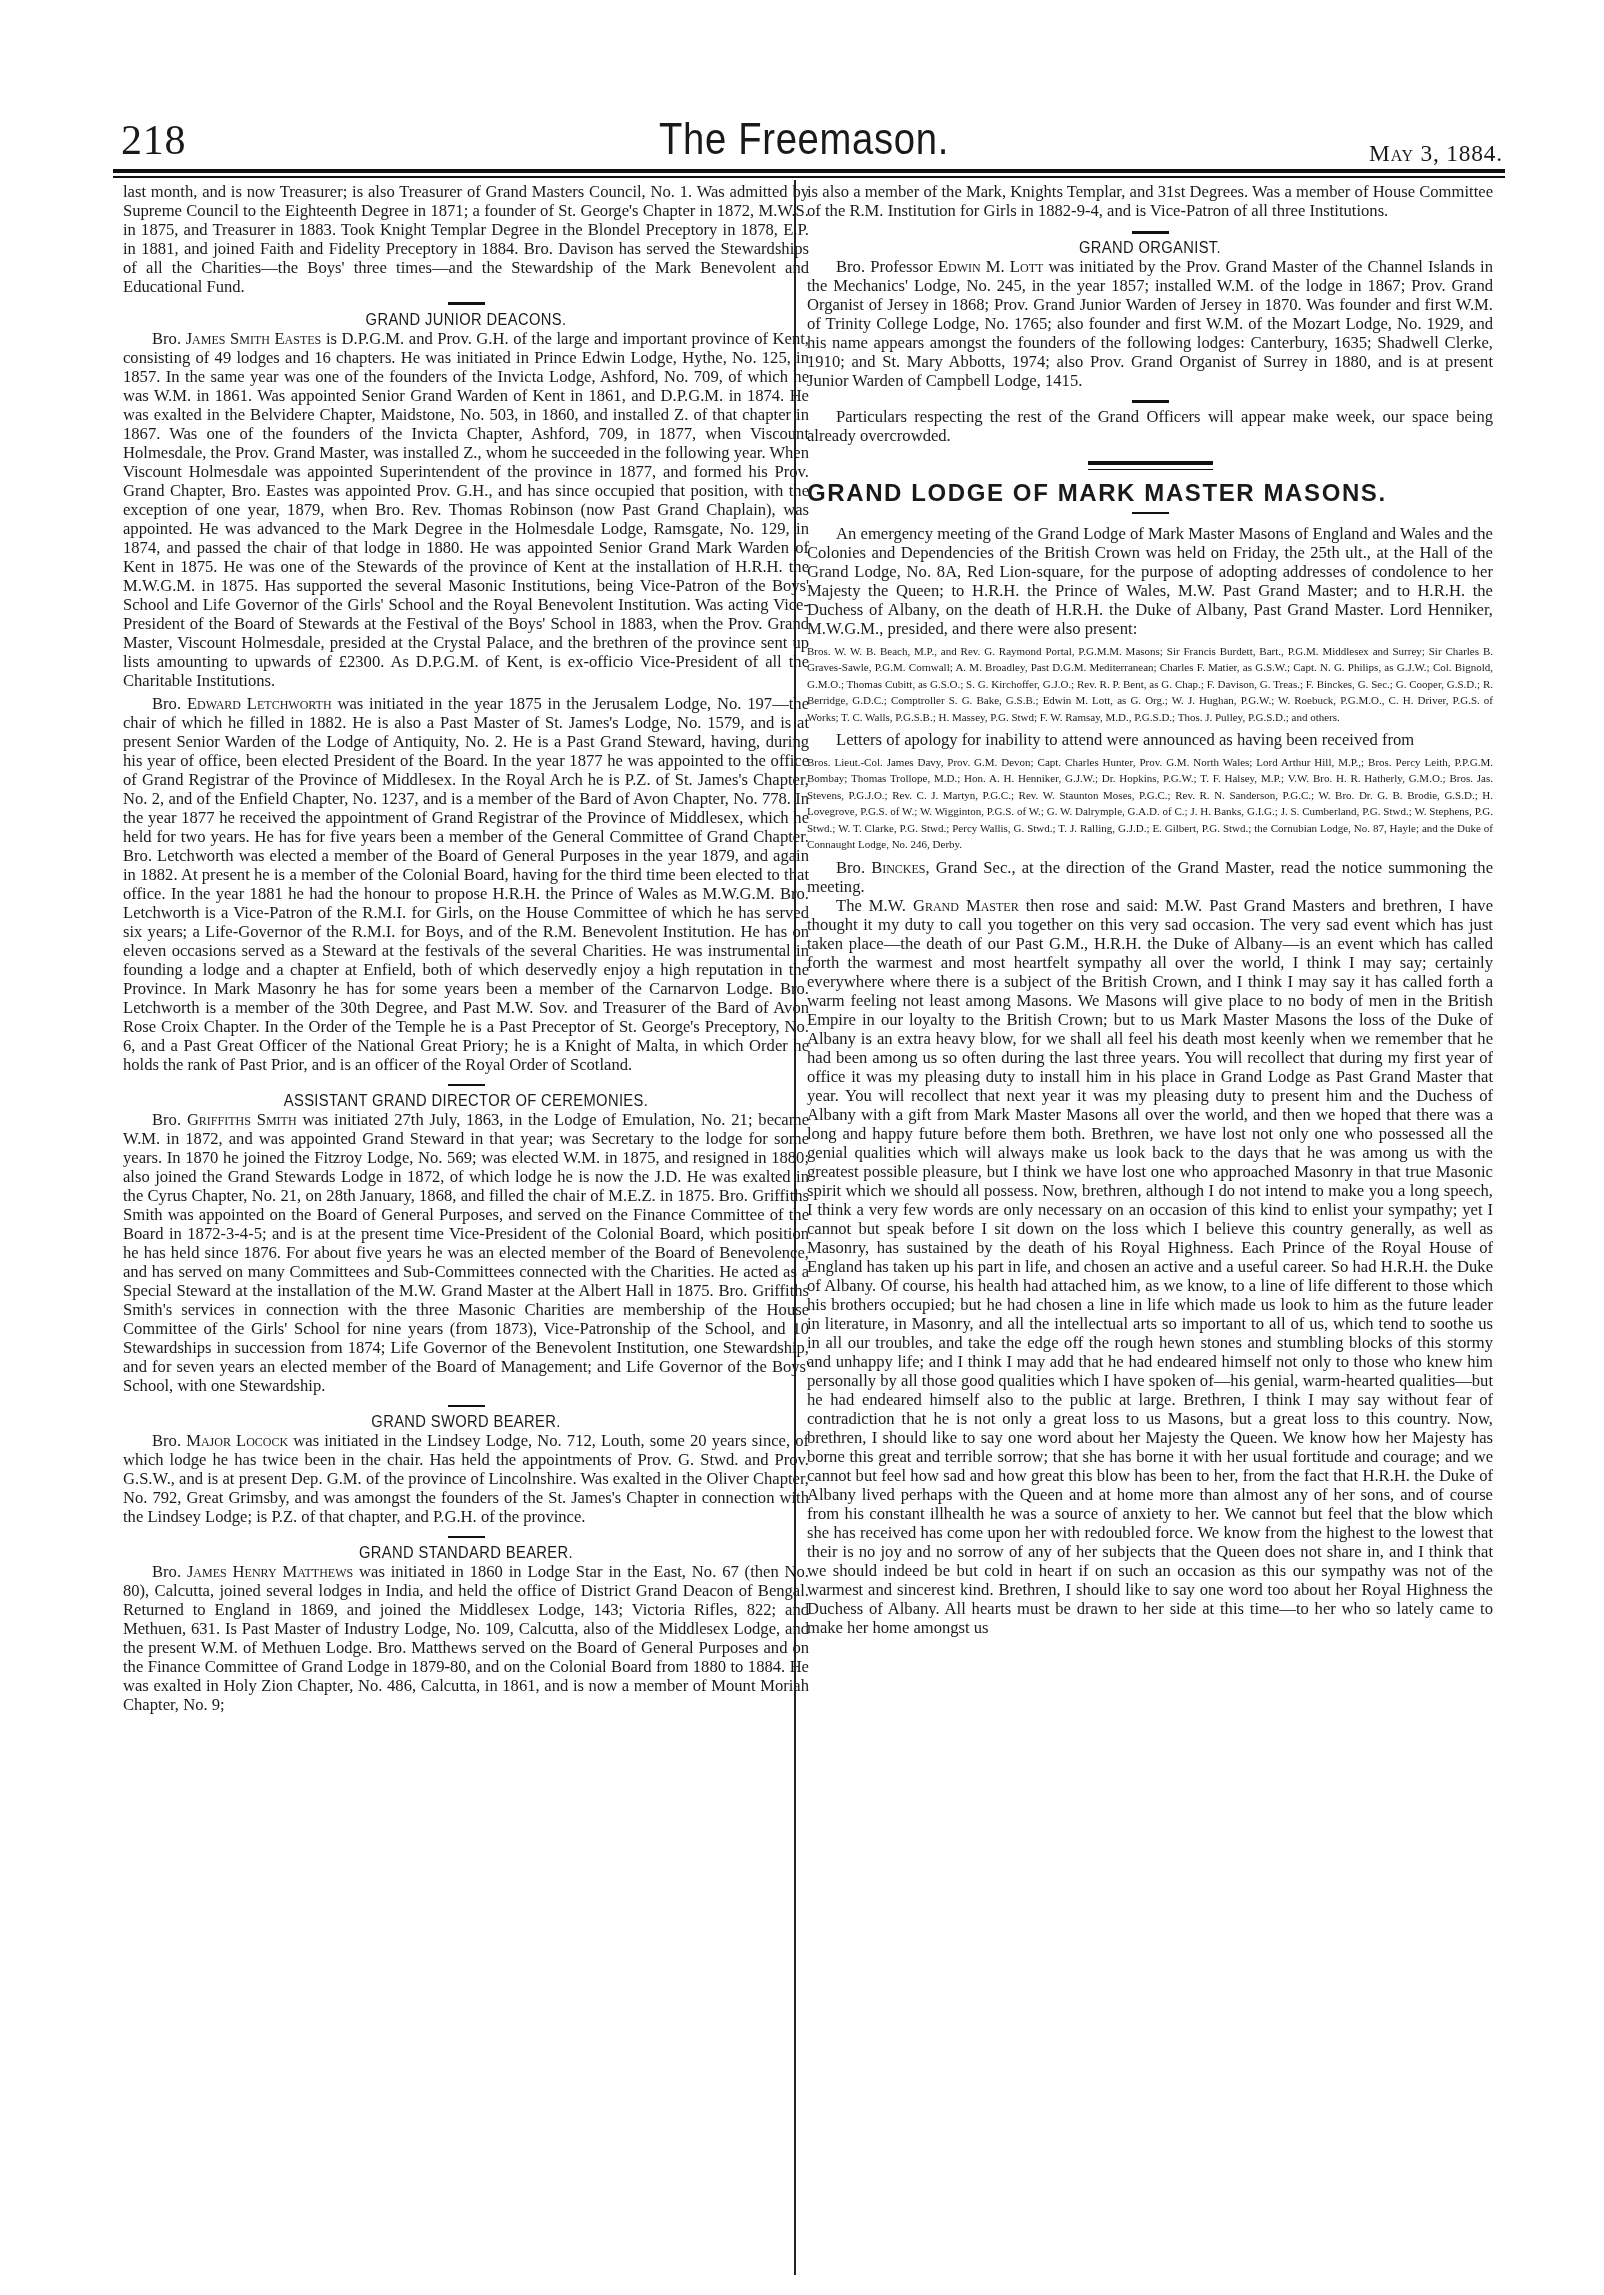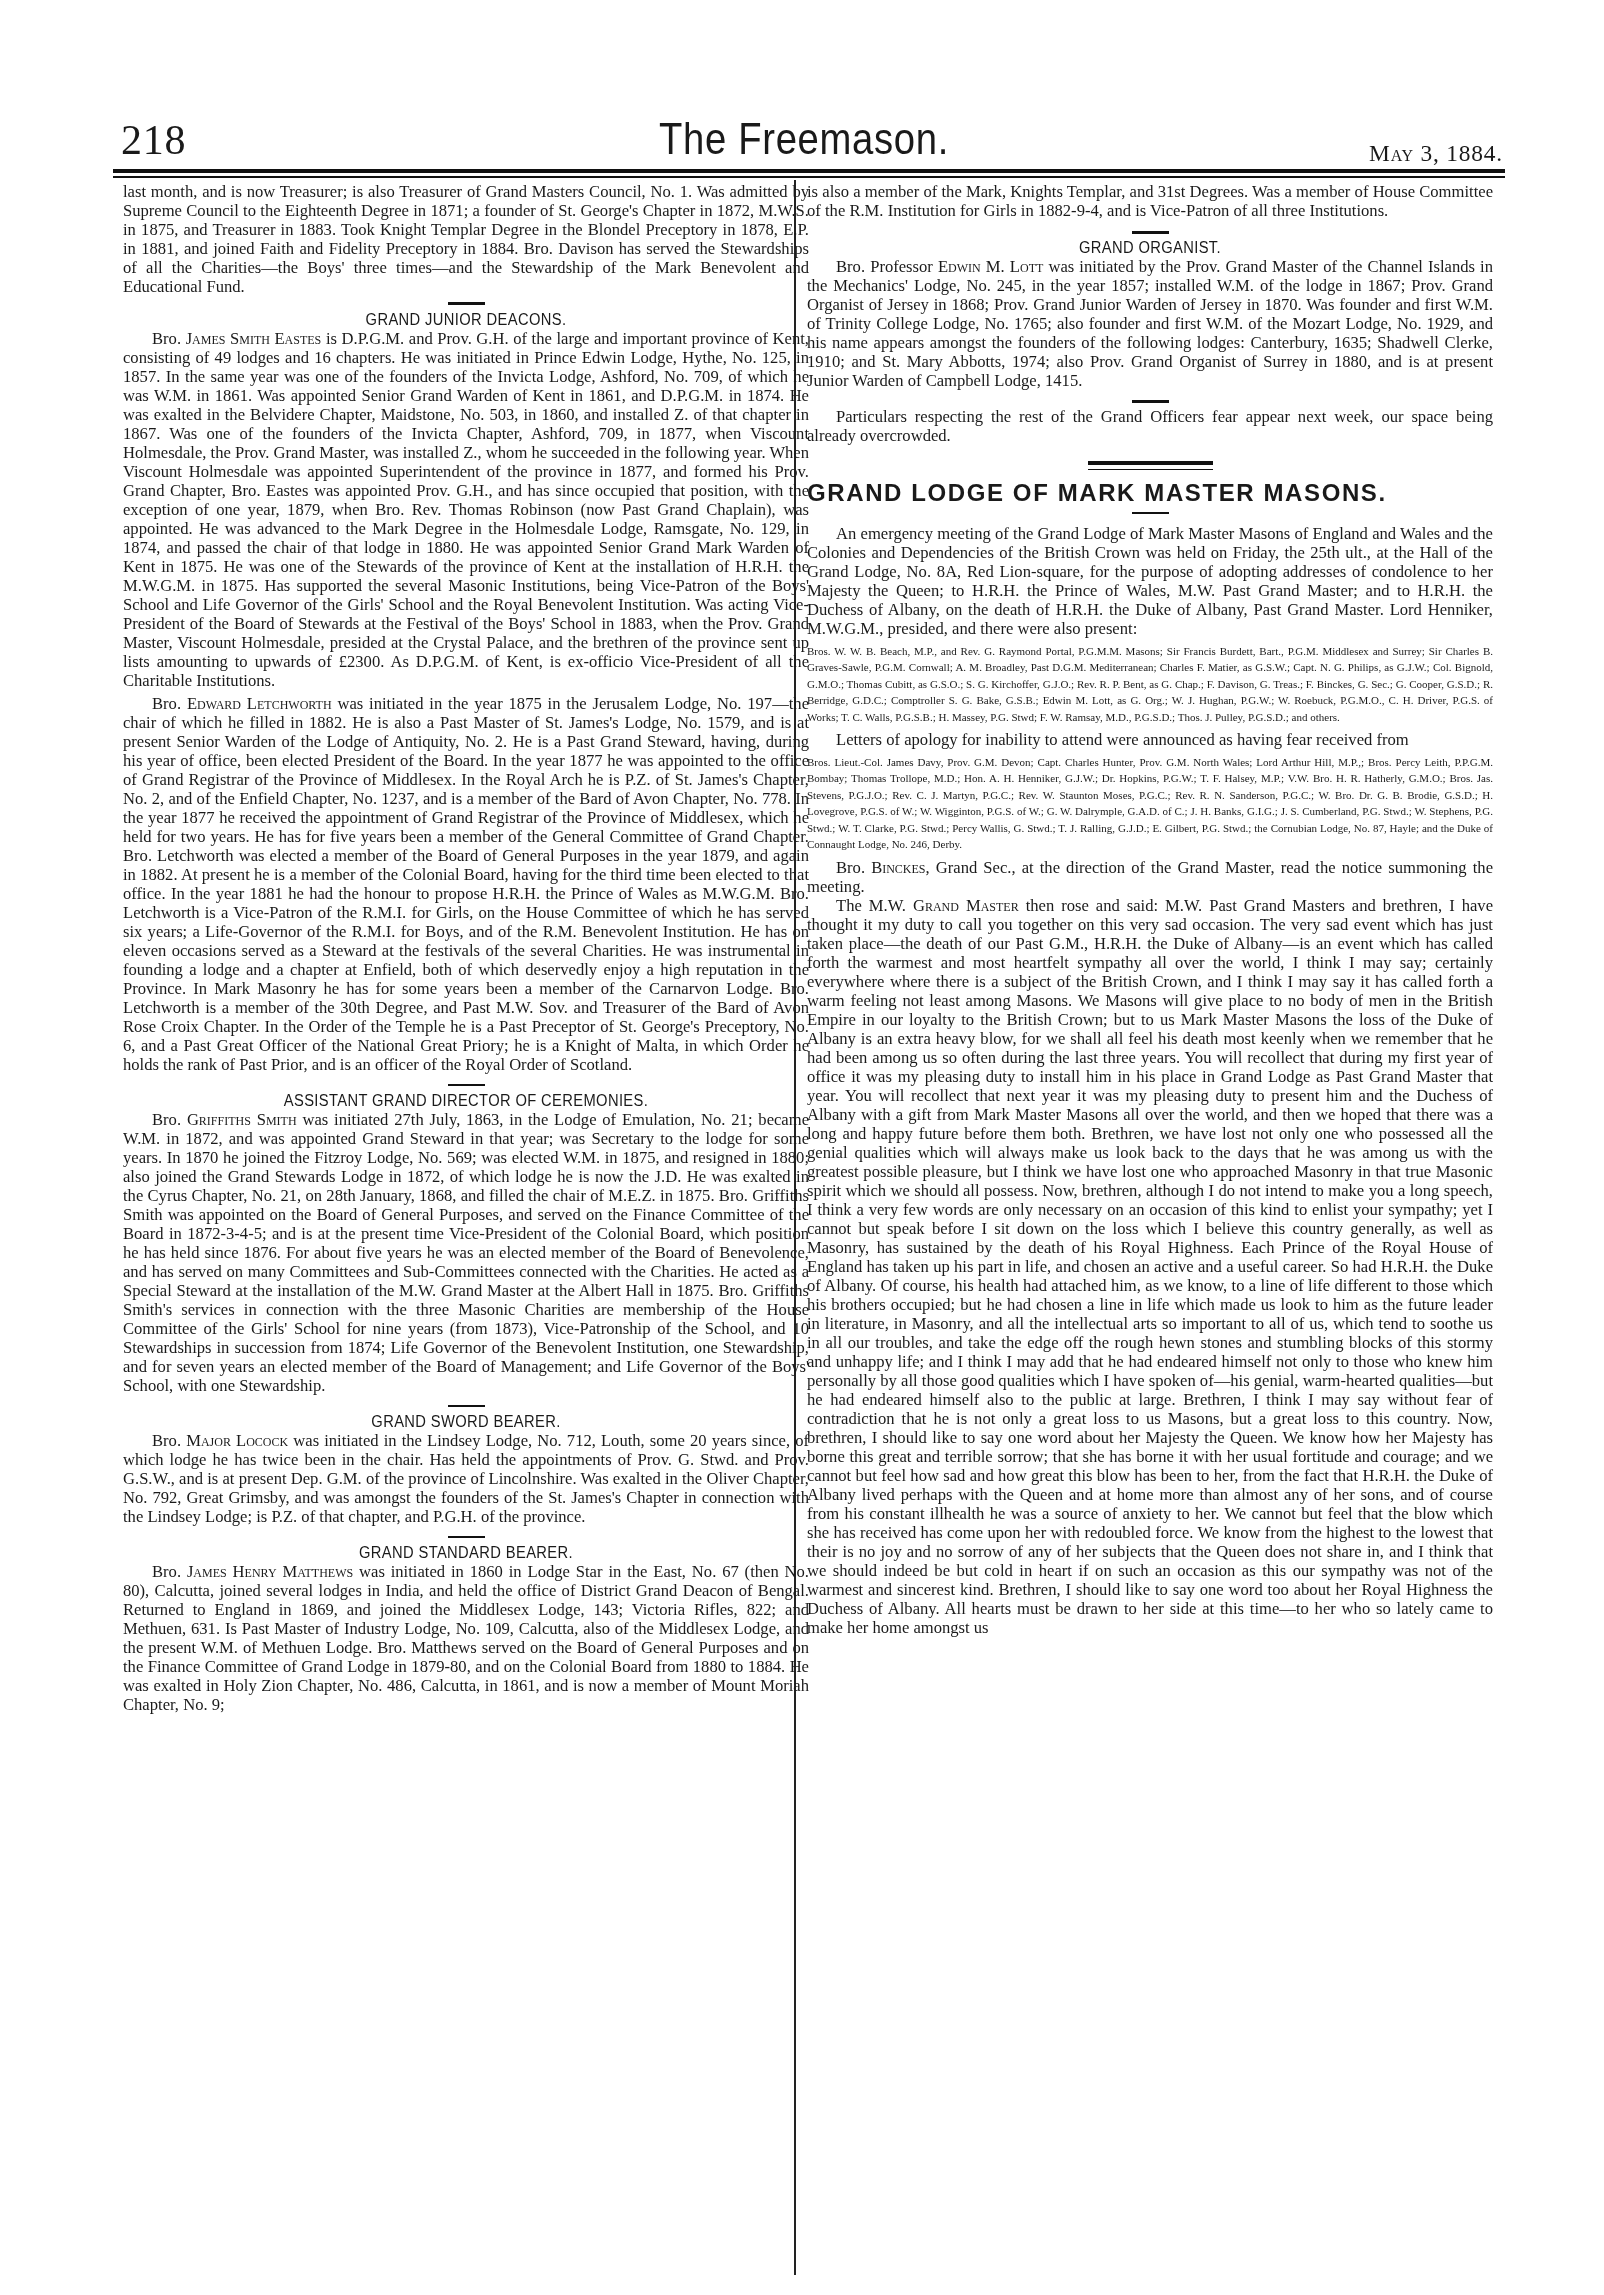--- a/index.html
+++ b/index.html
@@ -63,32 +63,32 @@
   </div>
 
   <div class="col col-right">
     <p class="noindent">is also a member of the Mark, Knights Templar, and 31st Degrees. Was a member of House Committee of the R.M. Institution for Girls in 1882-9-4, and is Vice-Patron of all three Institutions.</p>
 
     <div class="short-rule" style="margin-top:11.3px"></div>
     <div class="sec-head">GRAND ORGANIST.</div>
     <p><span>Bro. Professor </span><span class="sc">Edwin M. Lott</span><span> was initiated by the Prov. Grand Master of the Channel Islands in the Mechanics' Lodge, No. 245, in the year 1857; installed W.M. of the lodge in 1867; Prov. Grand Organist of Jersey in 1868; Prov. Grand Junior Warden of Jersey in 1870. Was founder and first W.M. of Trinity College Lodge, No. 1765; also founder and first W.M. of the Mozart Lodge, No. 1929, and his name appears amongst the founders of the following lodges: Canterbury, 1635; Shadwell Clerke, 1910; and St. Mary Abbotts, 1974; also Prov. Grand Organist of Surrey in 1880, and is at present Junior Warden of Campbell Lodge, 1415.</span></p>
 
     <div class="short-rule" style="margin-top:9.7px"></div>
-    <p style="margin-top:4.8px">Particulars respecting the rest of the Grand Officers fear appear next week, our space being already overcrowded.</p>
+    <p style="margin-top:4.8px">Particulars respecting the rest of the Grand Officers will appear make week, our space being already overcrowded.</p>
 
     <div class="double-rule">
         <div class="a"></div>
         <div class="b"></div>
       </div>
 
     <div class="big-head">GRAND LODGE OF MARK MASTER MASONS.</div>
     <div class="short-rule" style="margin-top:9.7px;margin-bottom:9.7px"></div>
 
     <p>An emergency meeting of the Grand Lodge of Mark Master Masons of England and Wales and the Colonies and Dependencies of the British Crown was held on Friday, the 25th ult., at the Hall of the Grand Lodge, No. 8A, Red Lion-square, for the purpose of adopting addresses of condolence to her Majesty the Queen; to H.R.H. the Prince of Wales, M.W. Past Grand Master; and to H.R.H. the Duchess of Albany, on the death of H.R.H. the Duke of Albany, Past Grand Master. Lord Henniker, M.W.G.M., presided, and there were also present:</p>
     <p class="list-para">Bros. W. W. B. Beach, M.P., and Rev. G. Raymond Portal, P.G.M.M. Masons; Sir Francis Burdett, Bart., P.G.M. Middlesex and Surrey; Sir Charles B. Graves-Sawle, P.G.M. Cornwall; A. M. Broadley, Past D.G.M. Mediterranean; Charles F. Matier, as G.S.W.; Capt. N. G. Philips, as G.J.W.; Col. Bignold, G.M.O.; Thomas Cubitt, as G.S.O.; S. G. Kirchoffer, G.J.O.; Rev. R. P. Bent, as G. Chap.; F. Davison, G. Treas.; F. Binckes, G. Sec.; G. Cooper, G.S.D.; R. Berridge, G.D.C.; Comptroller S. G. Bake, G.S.B.; Edwin M. Lott, as G. Org.; W. J. Hughan, P.G.W.; W. Roebuck, P.G.M.O., C. H. Driver, P.G.S. of Works; T. C. Walls, P.G.S.B.; H. Massey, P.G. Stwd; F. W. Ramsay, M.D., P.G.S.D.; Thos. J. Pulley, P.G.S.D.; and others.</p>
-    <p>Letters of apology for inability to attend were announced as having fear received from</p>
+    <p>Letters of apology for inability to attend were announced as having been received from</p>
     <p class="list-para">Bros. Lieut.-Col. James Davy, Prov. G.M. Devon; Capt. Charles Hunter, Prov. G.M. North Wales; Lord Arthur Hill, M.P.,; Bros. Percy Leith, P.P.G.M. Bombay; Thomas Trollope, M.D.; Hon. A. H. Henniker, G.J.W.; Dr. Hopkins, P.G.W.; T. F. Halsey, M.P.; V.W. Bro. H. R. Hatherly, G.M.O.; Bros. Jas. Stevens, P.G.J.O.; Rev. C. J. Martyn, P.G.C.; Rev. W. Staunton Moses, P.G.C.; Rev. R. N. Sanderson, P.G.C.; W. Bro. Dr. G. B. Brodie, G.S.D.; H. Lovegrove, P.G.S. of W.; W. Wigginton, P.G.S. of W.; G. W. Dalrymple, G.A.D. of C.; J. H. Banks, G.I.G.; J. S. Cumberland, P.G. Stwd.; W. Stephens, P.G. Stwd.; W. T. Clarke, P.G. Stwd.; Percy Wallis, G. Stwd.; T. J. Ralling, G.J.D.; E. Gilbert, P.G. Stwd.; the Cornubian Lodge, No. 87, Hayle; and the Duke of Connaught Lodge, No. 246, Derby.</p>
     <p><span>Bro. </span><span class="sc">Binckes</span><span>, Grand Sec., at the direction of the Grand Master, read the notice summoning the meeting.</span></p>
     <p><span>The </span><span class="sc">M.W. Grand Master</span><span> then rose and said: M.W. Past Grand Masters and brethren, I have thought it my duty to call you together on this very sad occasion. The very sad event which has just taken place—the death of our Past G.M., H.R.H. the Duke of Albany—is an event which has called forth the warmest and most heartfelt sympathy all over the world, I think I may say; certainly everywhere where there is a subject of the British Crown, and I think I may say it has called forth a warm feeling not least among Masons. We Masons will give place to no body of men in the British Empire in our loyalty to the British Crown; but to us Mark Master Masons the loss of the Duke of Albany is an extra heavy blow, for we shall all feel his death most keenly when we remember that he had been among us so often during the last three years. You will recollect that during my first year of office it was my pleasing duty to install him in his place in Grand Lodge as Past Grand Master that year. You will recollect that next year it was my pleasing duty to present him and the Duchess of Albany with a gift from Mark Master Masons all over the world, and then we hoped that there was a long and happy future before them both. Brethren, we have lost not only one who possessed all the genial qualities which will always make us look back to the days that he was among us with the greatest possible pleasure, but I think we have lost one who approached Masonry in that true Masonic spirit which we should all possess. Now, brethren, although I do not intend to make you a long speech, I think a very few words are only necessary on an occasion of this kind to enlist your sympathy; yet I cannot but speak before I sit down on the loss which I believe this country generally, as well as Masonry, has sustained by the death of his Royal Highness. Each Prince of the Royal House of England has taken up his part in life, and chosen an active and a useful career. So had H.R.H. the Duke of Albany. Of course, his health had attached him, as we know, to a line of life different to those which his brothers occupied; but he had chosen a line in life which made us look to him as the future leader in literature, in Masonry, and all the intellectual arts so important to all of us, which tend to soothe us in all our troubles, and take the edge off the rough hewn stones and stumbling blocks of this stormy and unhappy life; and I think I may add that he had endeared himself not only to those who knew him personally by all those good qualities which I have spoken of—his genial, warm-hearted qualities—but he had endeared himself also to the public at large. Brethren, I think I may say without fear of contradiction that he is not only a great loss to us Masons, but a great loss to this country. Now, brethren, I should like to say one word about her Majesty the Queen. We know how her Majesty has borne this great and terrible sorrow; that she has borne it with her usual fortitude and courage; and we cannot but feel how sad and how great this blow has been to her, from the fact that H.R.H. the Duke of Albany lived perhaps with the Queen and at home more than almost any of her sons, and of course from his constant illhealth he was a source of anxiety to her. We cannot but feel that the blow which she has received has come upon her with redoubled force. We know from the highest to the lowest that their is no joy and no sorrow of any of her subjects that the Queen does not share in, and I think that we should indeed be but cold in heart if on such an occasion as this our sympathy was not of the warmest and sincerest kind. Brethren, I should like to say one word too about her Royal Highness the Duchess of Albany. All hearts must be drawn to her side at this time—to her who so lately came to make her home amongst us</span></p>
   </div>
 
 </div>
 
 
 </body></html>

